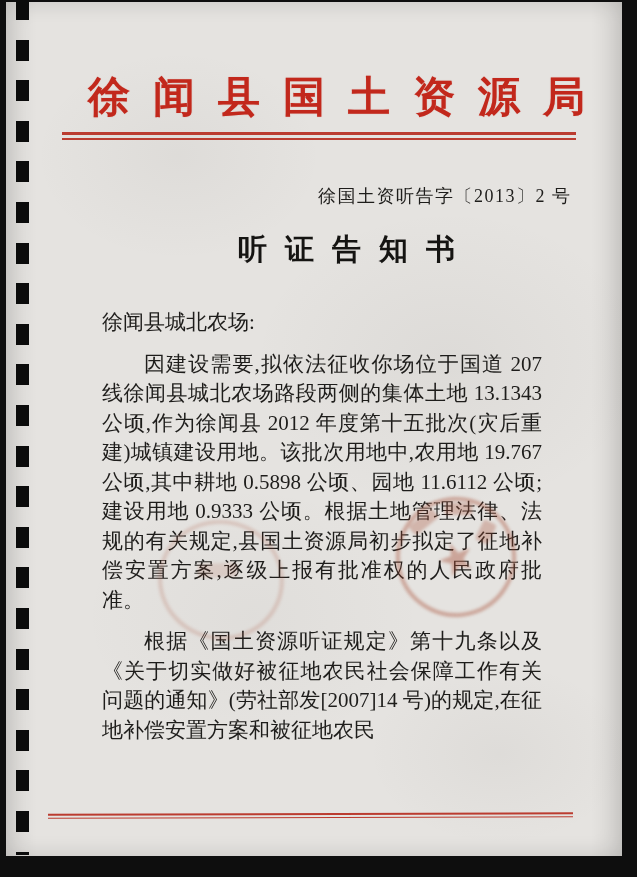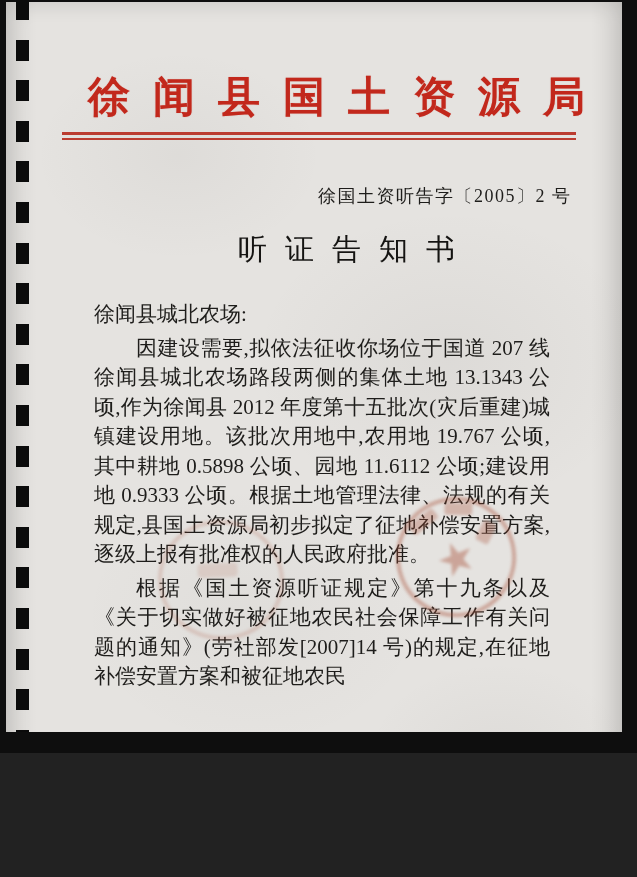--- a/index.html
+++ b/index.html
@@ -11,21 +11,21 @@
     --ink:#1e1d1b;
     --scan-bg:#0e0e0e;
   }
   html,body{margin:0;padding:0;}
   body{
     width:637px;height:877px;
     background:#222;
     font-family:"Liberation Serif","DejaVu Serif",serif;
   }
   .scan{
-    position:relative;width:637px;height:753px;
+    position:relative;width:637px;height:877px;
     background:var(--scan-bg);
     overflow:hidden;
   }
   .paper{
     position:absolute;left:6px;top:2px;width:616px;height:854px;
     background-color:var(--paper);
     background-image:
       radial-gradient(ellipse 220px 160px at 28% 18%, rgba(90,85,80,.05), transparent 65%),
       radial-gradient(ellipse 300px 230px at 72% 42%, rgba(90,85,80,.06), transparent 65%),
       radial-gradient(ellipse 260px 200px at 40% 72%, rgba(90,85,80,.04), transparent 65%),
@@ -50,30 +50,30 @@
     border-top:3px solid var(--rule-red);
     border-bottom:2px solid var(--rule-red);
   }
   .doc-number{
     position:absolute;left:312px;top:182px;
     font-size:18px;letter-spacing:1.5px;white-space:nowrap;
     color:var(--ink);
   }
   .doc-title{
     position:absolute;left:232px;top:228px;margin:0;
-    font-size:29px;font-weight:normal;letter-spacing:18px;white-space:nowrap;
+    font-size:29px;font-weight:bold;letter-spacing:18px;white-space:nowrap;
     color:#151412;
   }
   .body-text{
     position:absolute;left:84px;top:294px;width:464px;
     font-size:21px;line-height:29.5px;
     text-align:justify;text-justify:inter-character;
     color:var(--ink);
   }
-  .body-text p{margin:4px;}
+  .body-text p{margin:12px;}
   .body-text p.para{text-indent:2em;}
   
   .stamp{
     position:absolute;border-radius:50%;
     border:4px solid var(--stamp-red);
     filter:blur(1.7px);
     pointer-events:none;
   }
   .stamp-main{
     left:390px;top:495px;width:112px;height:112px;
@@ -114,21 +114,21 @@
 
 <div class="scan">
   <div class="paper">
 
     <div class="holes"></div>
 
     <h1 class="letterhead">徐闻县国土资源局</h1>
 
     <div class="rule-top"></div>
 
-    <div class="doc-number">徐国土资听告字〔2005〕2 号</div>
+    <div class="doc-number">徐国土资听告字〔2013〕2 号</div>
 
     <h2 class="doc-title">听证告知书</h2>
 
     <div class="body-text">
       <p class="salutation">徐闻县城北农场:</p>
       <p class="para">因建设需要,拟依法征收你场位于国道 207 线徐闻县城北农场路段两侧的集体土地 13.1343 公顷,作为徐闻县 2012 年度第十五批次(灾后重建)城镇建设用地。该批次用地中,农用地 19.767 公顷,其中耕地 0.5898 公顷、园地 11.6112 公顷;建设用地 0.9333 公顷。根据土地管理法律、法规的有关规定,县国土资源局初步拟定了征地补偿安置方案,逐级上报有批准权的人民政府批准。</p>
       <p class="para">根据《国土资源听证规定》第十九条以及《关于切实做好被征地农民社会保障工作有关问题的通知》(劳社部发[2007]14 号)的规定,在征地补偿安置方案和被征地农民</p>
     </div>
 
     <div class="stamp stamp-main">

